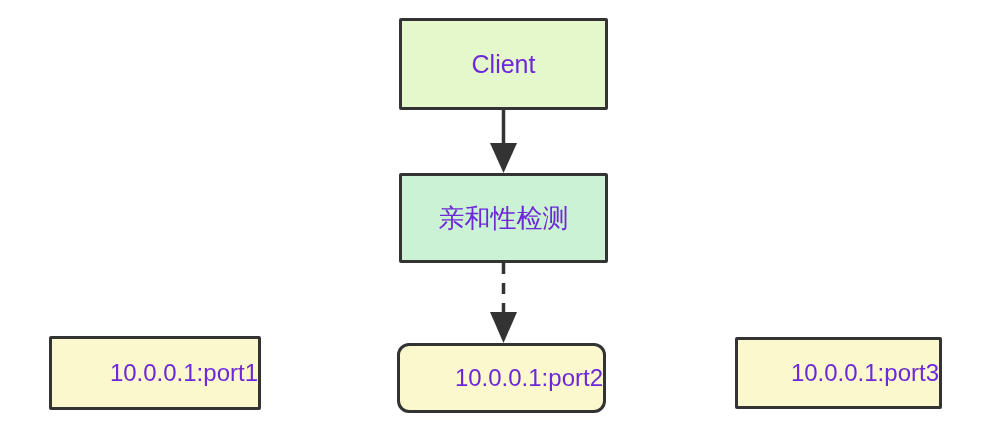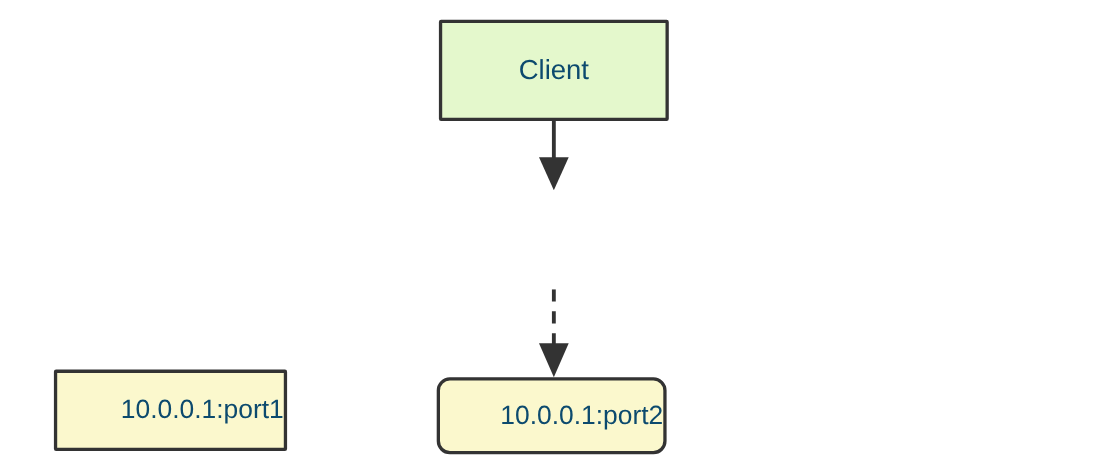--- a/index.html
+++ b/index.html
@@ -16,21 +16,21 @@
     overflow: hidden;
   }
   .node {
     position: absolute;
     box-sizing: border-box;
     border: 3px solid #333333;
     border-radius: 2px;
     display: flex;
     align-items: center;
     justify-content: center;
-    color: #0c4a6e;
+    color: #6d28d9;
     text-align: center;
   }
   .node-client {
     left: 399px; top: 18px; width: 209px; height: 92px;
     background: #e4f8cc;
     font-size: 25px;
   }
   .node-affinity {
     left: 399px; top: 173px; width: 209px; height: 90px;
     background: #cbf2d4;
@@ -58,28 +58,34 @@
 
   <div class="node node-client">
     <span>Client</span>
   </div>
 
   <svg class="edge edge-solid" width="31" height="64" viewBox="0 0 31 64">
     <line x1="15.5" y1="0" x2="15.5" y2="36" stroke="#333333" stroke-width="3.5"></line>
     <polygon points="2,33 29,33 15.5,63" fill="#333333"></polygon>
   </svg>
 
+  <div class="node node-affinity">
+    <span>亲和性检测</span>
+  </div>
 
   <svg class="edge edge-dashed" width="31" height="81" viewBox="0 0 31 81">
     <line x1="15.5" y1="0" x2="15.5" y2="50" stroke="#333333" stroke-width="3.5" stroke-dasharray="11,9"></line>
     <polygon points="2,49 29,49 15.5,80" fill="#333333"></polygon>
   </svg>
 
   <div class="node node-endpoint node-endpoint-1">
     <span>10.0.0.1:port1</span>
   </div>
 
   <div class="node node-endpoint node-endpoint-2">
     <span>10.0.0.1:port2</span>
   </div>
 
+  <div class="node node-endpoint node-endpoint-3">
+    <span>10.0.0.1:port3</span>
+  </div>
 
 </div>
 
 </body></html>

